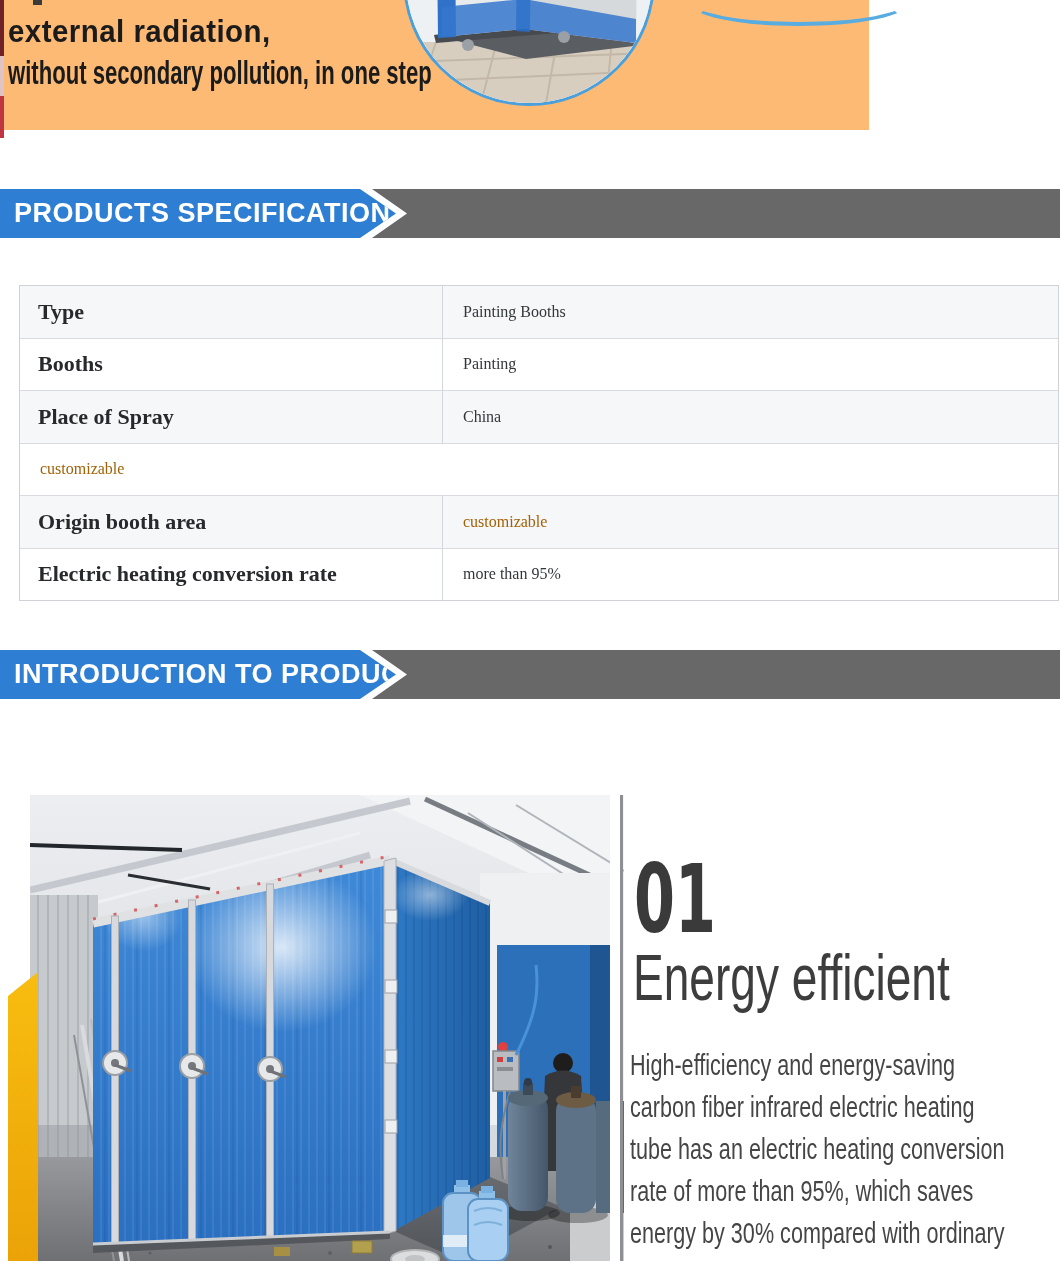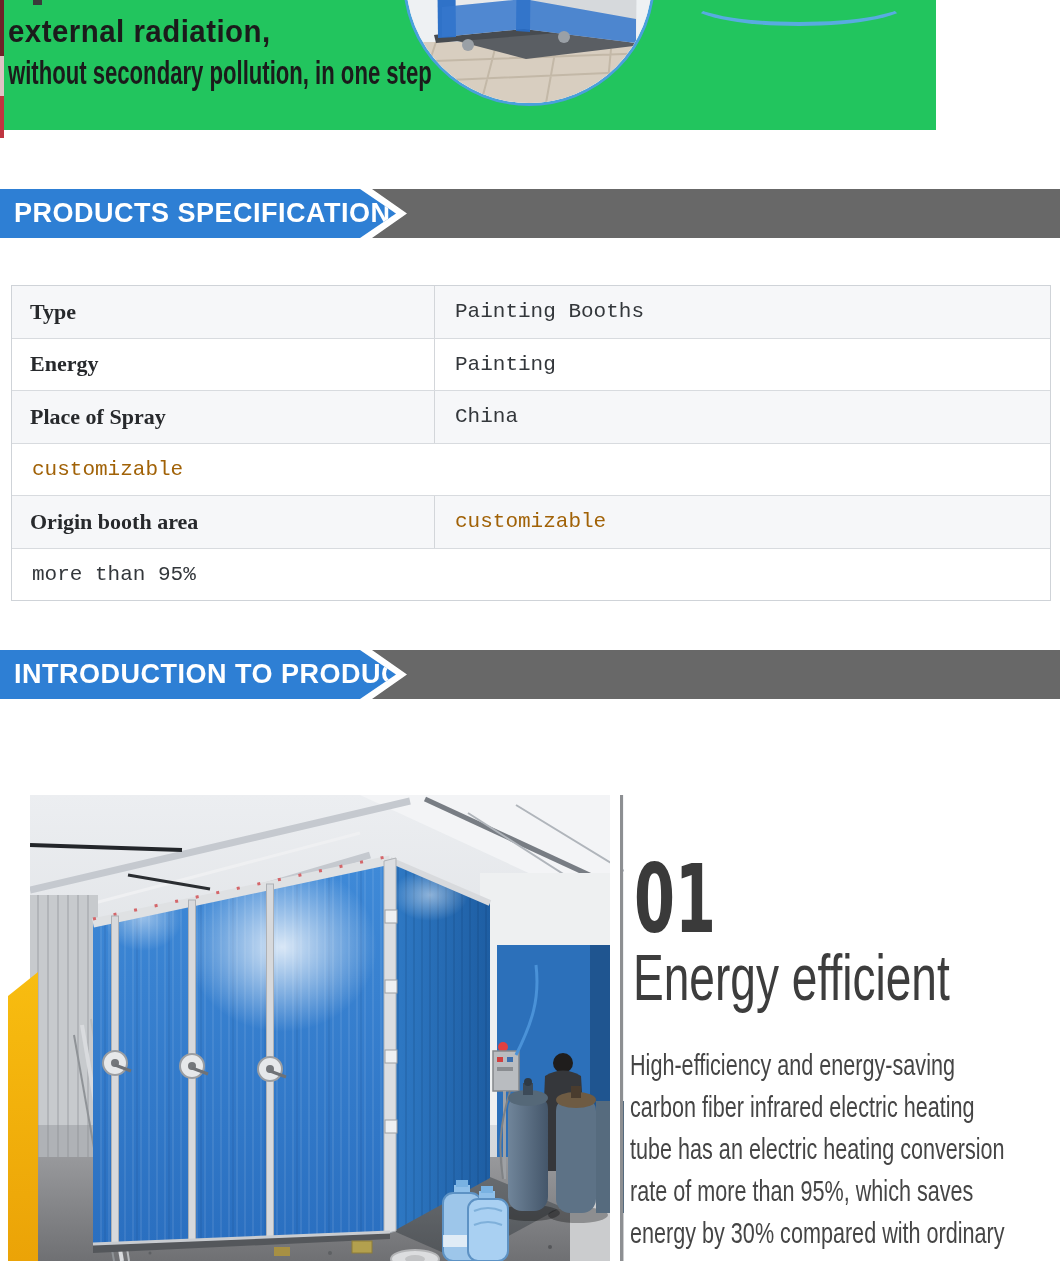--- a/index.html
+++ b/index.html
@@ -1,20 +1,20 @@
 <!DOCTYPE html>
 <html><head>
 <meta charset="utf-8">
 <style>
   html,body{margin:0;padding:0;background:#ffffff;}
   #page{position:relative;width:1060px;height:1261px;background:#ffffff;overflow:hidden;
         font-family:"Liberation Sans",sans-serif;}
 
   
-  #hero{position:absolute;left:0;top:0;width:936px;height:130px;background:#22c55e;}
+  #hero{position:absolute;left:0;top:0;width:869px;height:130px;background:#fdba74;}
   .edge-mark{position:absolute;left:0;width:4px;}
   #edge1{top:0;height:56px;}
   #edge2{top:56px;height:40px;}
   #edge3{top:96px;height:42px;}
   #top-artifact{position:absolute;left:33px;top:0;width:9px;height:5px;background:#3a3a3a;}
   .hero-line{position:absolute;left:8px;color:#1b1b1b;font-weight:600;white-space:nowrap;
              transform-origin:left top;}
   #hero-line1{top:14px;font-size:31px;transform:scaleX(.95);letter-spacing:.5px;}
   #hero-line2{top:54px;font-size:33px;transform:scaleX(.67);}
   
@@ -28,28 +28,28 @@
   #band-specs{top:189px;}
   #band-intro{top:650px;}
   .band-gray{position:absolute;left:372px;right:0;top:0;bottom:0;background:#686868;
              clip-path:polygon(0 0,100% 0,100% 100%,0 100%,35px 50%);}
   .band-blue{position:absolute;left:0;top:0;bottom:0;width:396px;background:#2e7fd4;
              clip-path:polygon(0 0,360px 0,100% 50%,360px 100%,0 100%);}
   .band-label{position:absolute;left:14px;top:0;height:49px;line-height:49px;color:#ffffff;
               font-size:27px;font-weight:bold;letter-spacing:.5px;white-space:nowrap;}
 
   
-  #specs-table{position:absolute;left:11px;top:285px;width:1038px;border:1px solid #cfd3d8;
+  #specs-table{position:absolute;left:19px;top:285px;width:1038px;border:1px solid #cfd3d8;
                font-family:"Liberation Serif",serif;}
   .t-row{display:flex;height:51.5px;border-top:1px solid #d8dbdf;align-items:center;}
   .t-row:first-child{border-top:none;}
   .t-row.alt{background:#f6f7f9;}
   .t-label{width:404px;padding-left:18px;font-weight:bold;font-size:22px;color:#27292c;
            border-right:1px solid #d3d6da;align-self:stretch;display:flex;align-items:center;}
-  .t-value{flex:1;padding-left:20px;font-size:21px;color:#33373b;font-family:Liberation Mono, monospace;}
+  .t-value{flex:1;padding-left:20px;font-size:16px;color:#33373b;}
   .val-red{color:#a16207;}
 
   
   #feature-number{position:absolute;left:634px;top:852px;font-size:95px;font-weight:bold;
                   color:#3a3a3a;transform:scaleX(.62);transform-origin:left top;line-height:1;
                   font-family:"DejaVu Sans",sans-serif;}
   #feature-heading{position:absolute;left:633px;top:946px;font-size:64px;color:#3d3d3d;
                    white-space:nowrap;transform:scaleX(.72);transform-origin:left top;line-height:1;}
   #feature-body{position:absolute;left:630px;top:1044px;width:430px;transform:scaleX(.72);
                 transform-origin:left top;color:#454545;font-size:30px;line-height:42px;
@@ -103,35 +103,36 @@
       <span class="band-label">PRODUCTS SPECIFICATIONS</span>
     </div>
   </div>
 
   <div id="specs-table">
     <div class="t-row alt">
       <div class="t-label">Type</div>
       <div class="t-value">Painting Booths</div>
     </div>
     <div class="t-row">
-      <div class="t-label">Energy</div>
+      <div class="t-label">Booths</div>
       <div class="t-value">Painting</div>
     </div>
     <div class="t-row alt">
       <div class="t-label">Place of Spray</div>
       <div class="t-value">China</div>
     </div>
     <div class="t-row">
       <div class="t-value val-red">customizable</div>
     </div>
     <div class="t-row alt">
       <div class="t-label">Origin booth area</div>
       <div class="t-value val-red">customizable</div>
     </div>
     <div class="t-row">
+      <div class="t-label">Electric heating conversion rate</div>
       <div class="t-value">more than 95%</div>
     </div>
   </div>
 
   <div id="band-intro" class="band">
     <div class="band-gray"></div>
     <div class="band-blue">
       <span class="band-label">INTRODUCTION TO PRODUCT</span>
     </div>
   </div>

